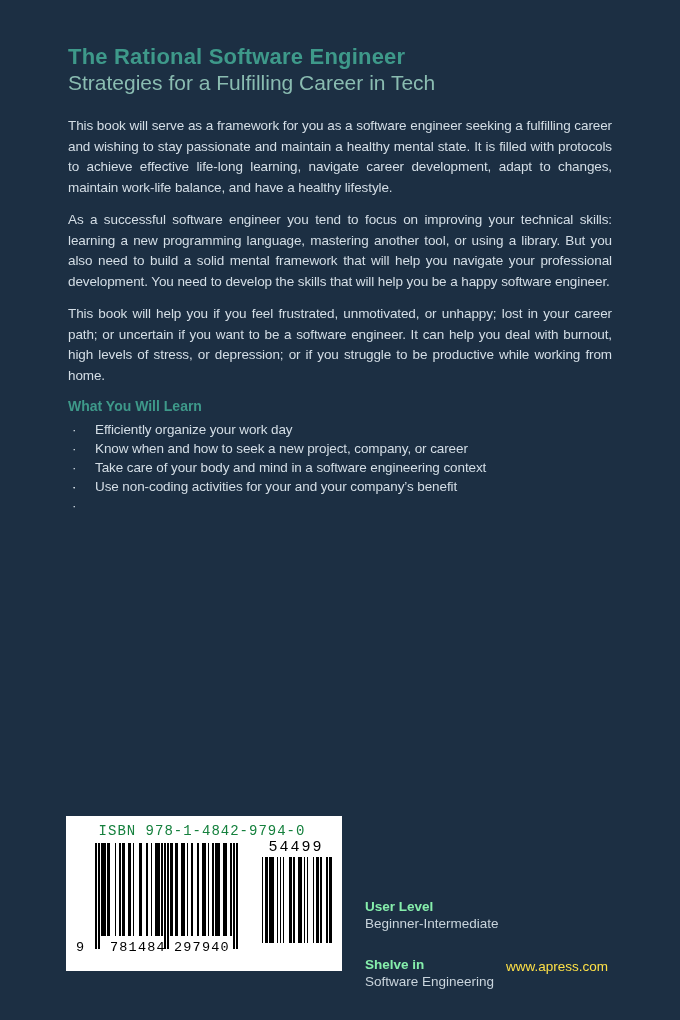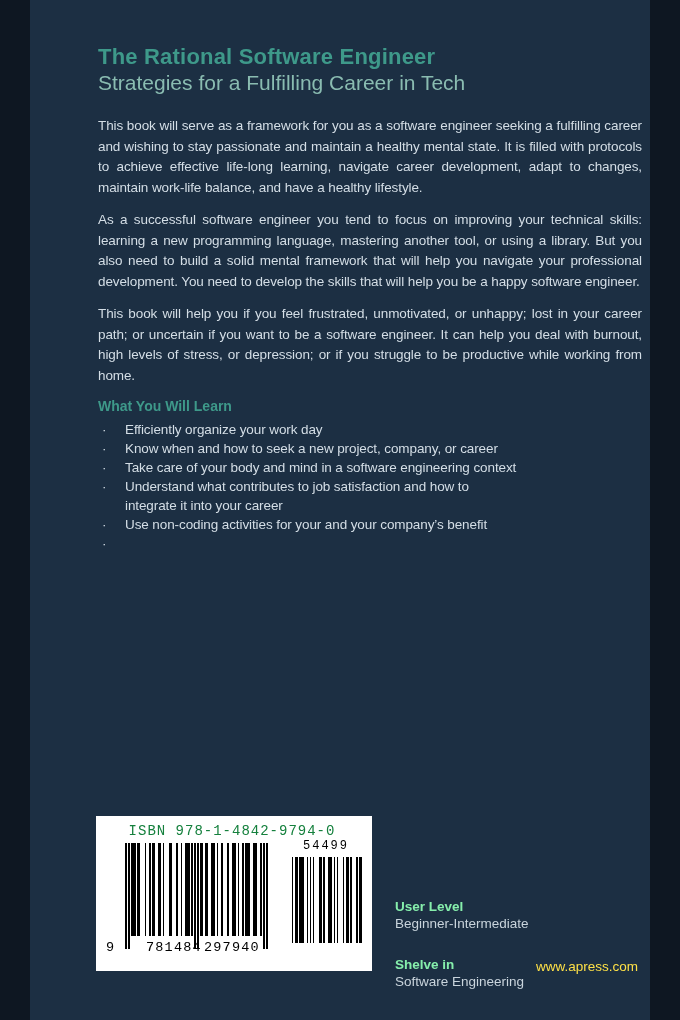--- a/index.html
+++ b/index.html
@@ -1,18 +1,18 @@
 <!DOCTYPE html>
 <html><head>
 <meta charset="utf-8">
 <style>
   html,body { margin:0; padding:0; background:#0e1722; }
   .cover {
     position:relative;
-    width:620px; height:1020px;
+    width:680px; height:1020px;
     background:#1c2f43;
     font-family:"Liberation Sans", sans-serif;
     overflow:hidden;
     margin:0 auto;
   }
   .text-col {
     position:absolute;
     left:68px; top:44px; width:544px;
   }
   .title {
@@ -65,32 +65,32 @@
     font-size:14px; color:#15803d;
     letter-spacing:1px;
     white-space:nowrap;
   }
   .ean-main { position:absolute; left:29px; top:27px; }
   .ean-addon { position:absolute; left:194px; top:41px; }
   .addon-label {
     position:absolute; left:194px; top:23px; width:72px;
     text-align:center;
     font-family:"Liberation Mono", monospace;
-    font-size:12px; color:#000;
+    font-size:15px; color:#000;
     letter-spacing:2px;
   }
   .ean-digits {
     position:absolute; top:124px; left:0;
     font-family:"Liberation Mono", monospace;
     font-size:13.5px; color:#000;
     letter-spacing:1.2px;
   }
   .ean-digits span { position:absolute; top:0; white-space:nowrap; }
   .ean-digits .d0 { left:10px; }
-  .ean-digits .d1 { left:50px;text-align:right; }
+  .ean-digits .d1 { left:44px;text-align:right; }
   .ean-digits .d2 { left:108px; }
   .barcode-box svg rect { fill:#000; }
 
   .footer {
     position:absolute;
     left:365px; top:898px;
     font-size:13.5px; line-height:17px;
   }
   .f-label { color:#86efac; font-weight:bold; }
   .f-value { color:#c9d4dc; }
@@ -124,22 +124,20 @@
       <li class="learn-item">
         <span class="dot">·</span>
         <span class="learn-text">Know when and how to seek a new project, company, or career</span>
       </li>
       <li class="learn-item">
         <span class="dot">·</span>
         <span class="learn-text">Take care of your body and mind in a software engineering context</span>
       </li>
       <li class="learn-item">
         <span class="dot">·</span>
-        <span class="learn-text">Understand what contributes to job satisfaction and how to
-integrate it into your career</span>
       </li>
       <li class="learn-item">
         <span class="dot">·</span>
         <span class="learn-text">Use non-coding activities for your and your company’s benefit</span>
       </li>
       <li class="learn-item">
         <span class="dot">·</span>
       </li>
     </ul>
   </div>

